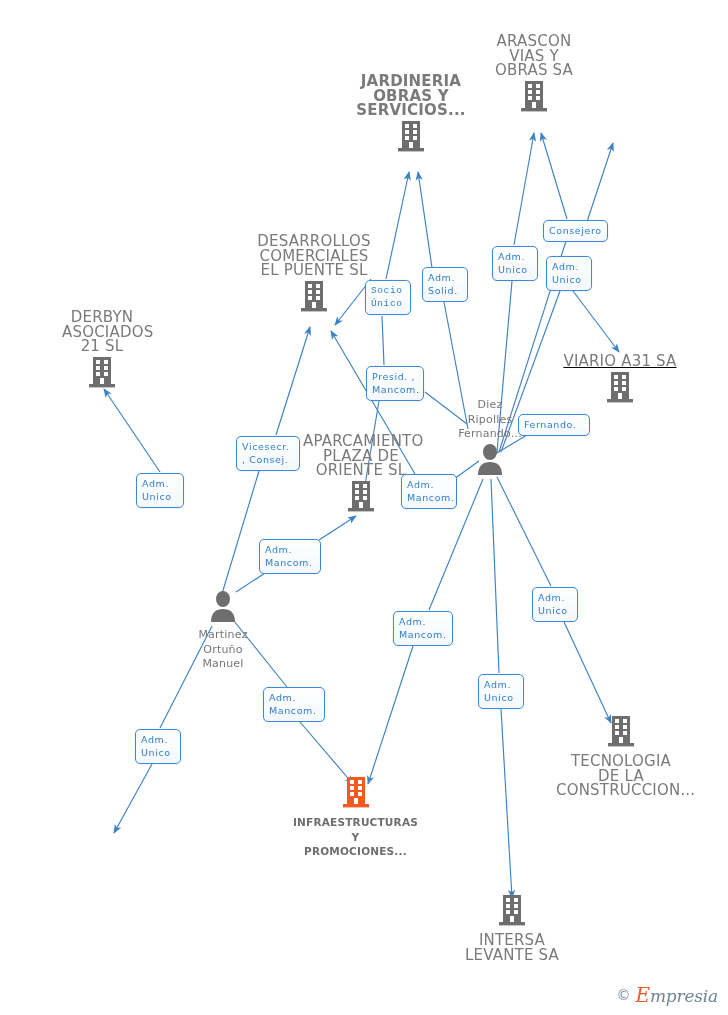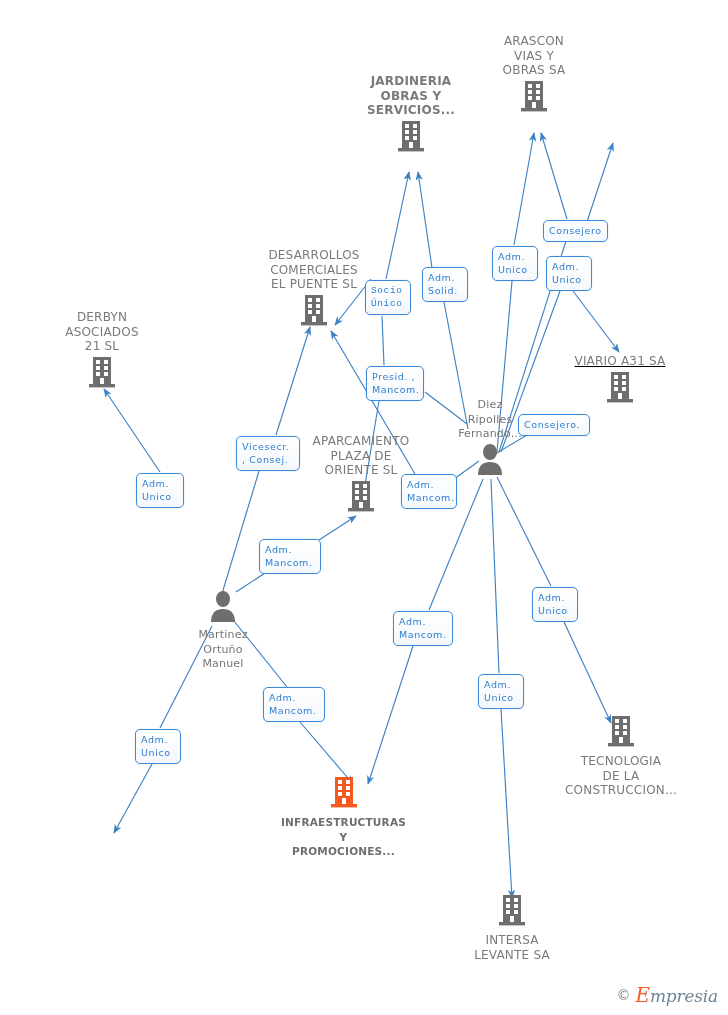--- a/index.html
+++ b/index.html
@@ -11,21 +11,21 @@
     position:relative;
   }
   #graph{position:absolute;left:0;top:0;width:728px;height:1015px;}
   svg.edges{position:absolute;left:0;top:0;width:728px;height:1015px;pointer-events:none;}
 
   
   .node{position:absolute;text-align:center;}
   .node .icon{display:block;margin:0 auto;}
   .node .cap{
     display:block;
-    font-size:12px;
+    font-size:15px;
     line-height:14.5px;
     color:#767676;
     letter-spacing:0.2px;
     white-space:pre-line;
   }
   .node.company .cap{color:#7a7a7a;}
   .node.person .cap{color:#767676;font-size:11px;}
   .node.focus .cap{color:#6e6e6e;font-weight:bold;font-size:10.5px;}
 
   
@@ -126,21 +126,21 @@
             <rect x="9" y="11" width="4" height="4"></rect>
             <rect x="17" y="11" width="4" height="4"></rect>
             <rect x="9" y="17" width="4" height="4"></rect>
             <rect x="17" y="17" width="4" height="4"></rect>
             <rect x="13" y="23" width="4" height="6"></rect>
           </g>
         </svg>
     </span>
   </div>
 
-  <div class="node company cap-top" style="left:249px;top:248px;width:130px;">
+  <div class="node company cap-top" style="left:249px;top:234px;width:130px;">
     <span class="cap">DESARROLLOS
 COMERCIALES
 EL PUENTE SL</span>
     <span class="icon">
       <svg width="30" height="34" viewBox="0 0 30 34">
           <g fill="#6e6e6e">
             <rect x="6" y="2" width="18" height="27"></rect>
             <rect x="2" y="29" width="26" height="3.4"></rect>
           </g>
           <g fill="#ffffff">
@@ -286,21 +286,21 @@
             <rect x="9" y="17" width="4" height="4"></rect>
             <rect x="17" y="17" width="4" height="4"></rect>
             <rect x="13" y="23" width="4" height="6"></rect>
           </g>
         </svg>
     </span>
     <span class="cap">INTERSA
 LEVANTE SA</span>
   </div>
 
-  <div class="node focus cap-bottom" style="left:271px;top:775px;width:145px;">
+  <div class="node focus cap-bottom" style="left:283px;top:775px;width:145px;">
     <span class="icon">
       <svg width="30" height="34" viewBox="0 0 30 34">
           <g fill="#f4591f">
             <rect x="6" y="2" width="18" height="27"></rect>
             <rect x="2" y="29" width="26" height="3.4"></rect>
           </g>
           <g fill="#ffffff">
             <rect x="9" y="5" width="4" height="4"></rect>
             <rect x="17" y="5" width="4" height="4"></rect>
             <rect x="9" y="11" width="4" height="4"></rect>
@@ -352,21 +352,21 @@
 Único</div>
   <div class="chip" style="left:422px;top:267px;width:46px;">Adm.
 Solid.</div>
   <div class="chip" style="left:366px;top:366px;width:58px;">Presid. ,
 Mancom.</div>
   <div class="chip" style="left:492px;top:246px;width:46px;">Adm.
 Unico</div>
   <div class="chip" style="left:543px;top:220px;width:65px;">Consejero</div>
   <div class="chip" style="left:546px;top:256px;width:46px;">Adm.
 Unico</div>
-  <div class="chip" style="left:518px;top:414px;width:72px;">Consejero.</div>
+  <div class="chip" style="left:518px;top:414px;width:72px;">Fernando.</div>
   <div class="chip" style="left:401px;top:474px;width:56px;">Adm.
 Mancom.</div>
   <div class="chip" style="left:259px;top:539px;width:62px;">Adm.
 Mancom.</div>
   <div class="chip" style="left:263px;top:687px;width:62px;">Adm.
 Mancom.</div>
   <div class="chip" style="left:393px;top:611px;width:60px;">Adm.
 Mancom.</div>
   <div class="chip" style="left:532px;top:587px;width:46px;">Adm.
 Unico</div>

